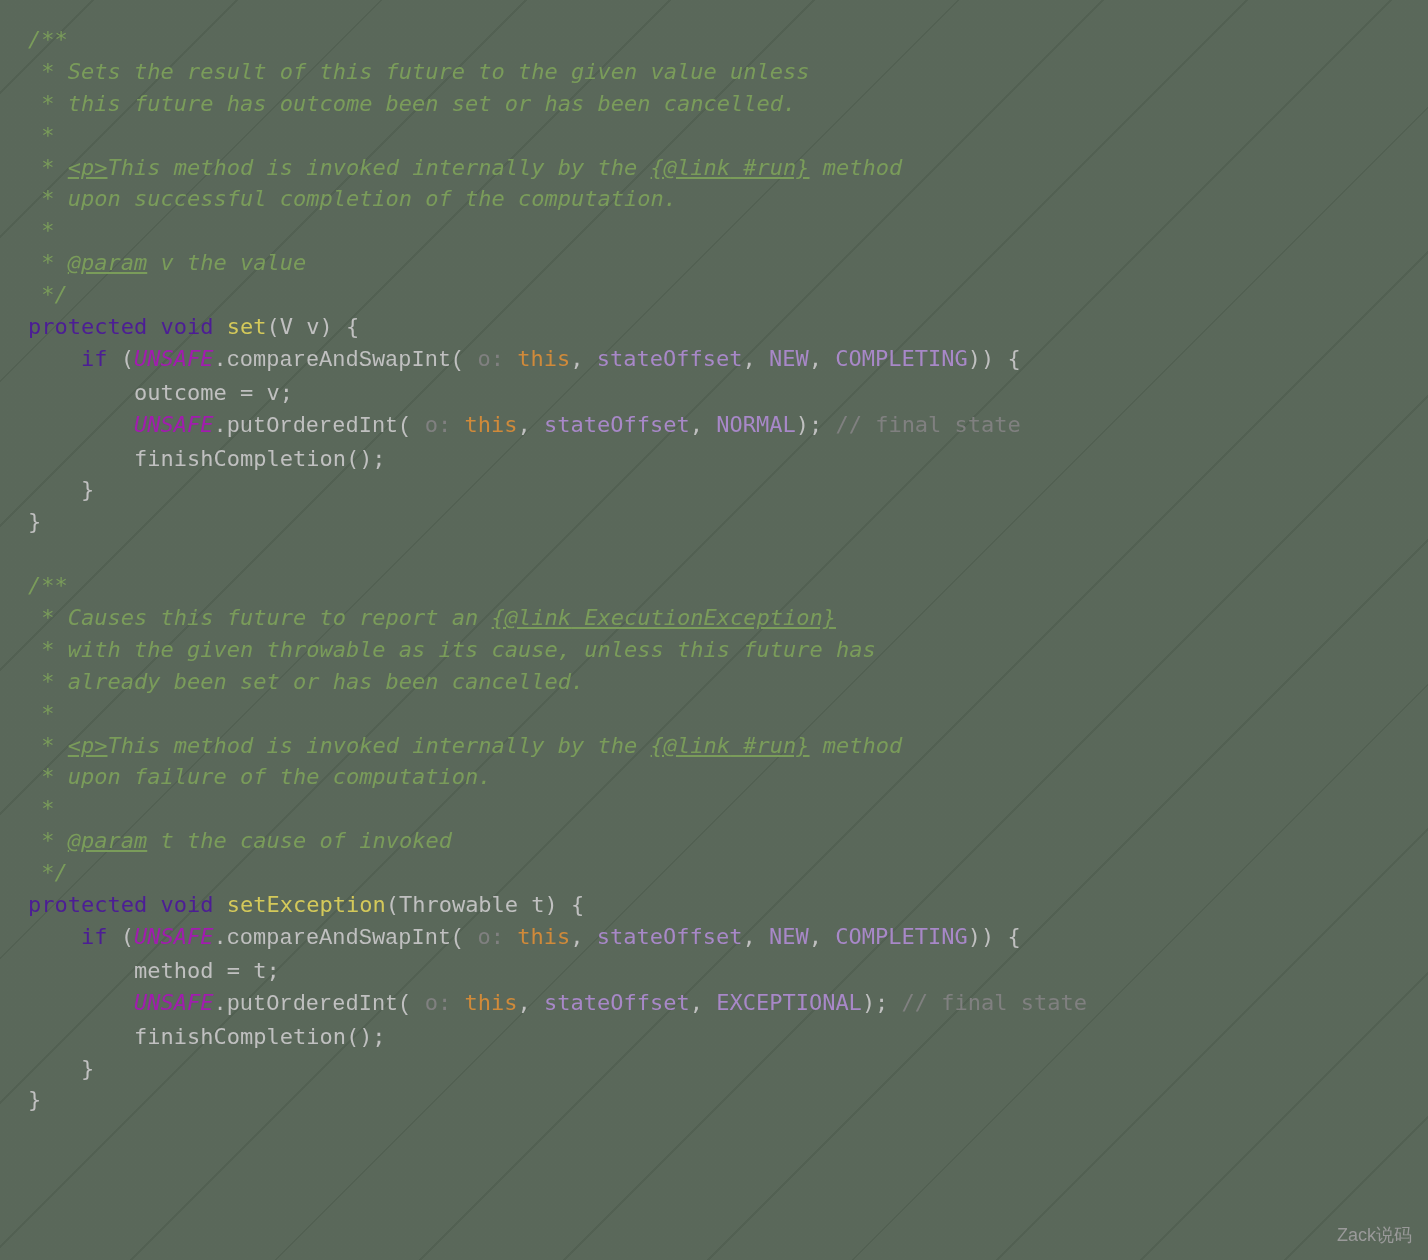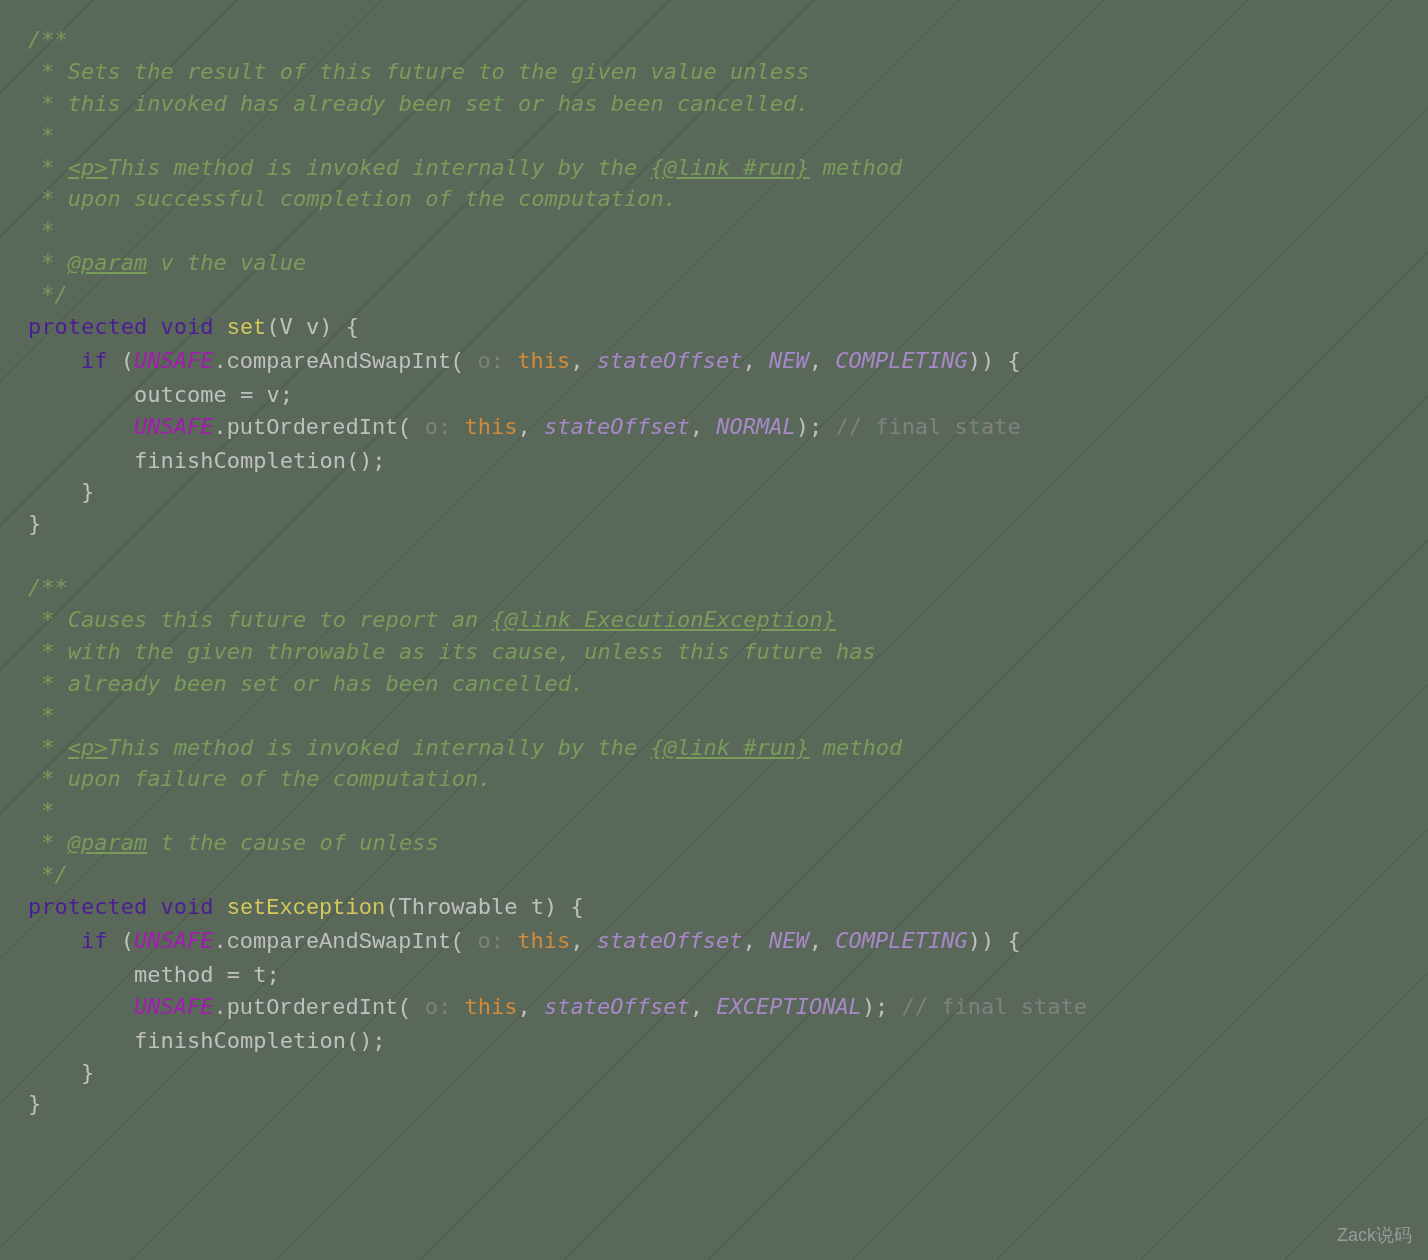--- a/index.html
+++ b/index.html
@@ -32,39 +32,37 @@
     .comment-tag {
       color: #7a9c5a;
       font-style: italic;
       text-decoration: underline;
     }
     .keyword {
       color: #4c1d95;
     }
     .method-name {
       color: #d4c95a;
-      font-family: Liberation Mono, monospace;
     }
     .static-field {
       color: #a21caf;
       font-style: italic;
     }
     .method-call {
       color: #c0c0c0;
       font-family: Liberation Mono, monospace;
     }
     .param-hint {
       color: #808080;
     }
     .this-keyword {
       color: #d08a3a;
     }
     .field-ref {
       color: #a888c8;
-      font-style: italic;
     }
     .identifier {
       color: #c0c0c0;
     }
     .punct {
       color: #c0c0c0;
     }
     .line-comment {
       color: #808080;
     }
@@ -75,21 +73,21 @@
       color: #9a9a9a;
       font-size: 18px;
       font-family: sans-serif;
     }
   </style>
 </head>
 <body>
 
 <div class="code-container"><span class="comment">/**</span>
 <span class="comment"> * Sets the result of this future to the given value unless</span>
-<span class="comment"> * this invoked has already been set or has been cancelled.</span>
+<span class="comment"> * this future has outcome been set or has been cancelled.</span>
 <span class="comment"> *</span>
 <span class="comment"> * </span><span class="comment-tag">&lt;p&gt;</span><span class="comment">This method is invoked internally by the </span><span class="comment-tag">{@link</span><span class="comment-tag"> #run}</span><span class="comment"> method</span>
 <span class="comment"> * upon successful completion of the computation.</span>
 <span class="comment"> *</span>
 <span class="comment"> * </span><span class="comment-tag">@param</span><span class="comment"> v the value</span>
 <span class="comment"> */</span>
 <span class="keyword">protected</span> <span class="keyword">void</span> <span class="method-name">set</span><span class="punct">(V v) {</span>
     <span class="keyword">if</span> <span class="punct">(</span><span class="static-field">UNSAFE</span><span class="method-call">.compareAndSwapInt(</span><span class="param-hint"> o: </span><span class="this-keyword">this</span><span class="punct">, </span><span class="field-ref">stateOffset</span><span class="punct">, </span><span class="field-ref">NEW</span><span class="punct">, </span><span class="field-ref">COMPLETING</span><span class="punct">)) {</span>
 <span class="identifier">        outcome = v;</span>
         <span class="static-field">UNSAFE</span><span class="method-call">.putOrderedInt(</span><span class="param-hint"> o: </span><span class="this-keyword">this</span><span class="punct">, </span><span class="field-ref">stateOffset</span><span class="punct">, </span><span class="field-ref">NORMAL</span><span class="punct">);</span><span class="line-comment"> // final state</span>
@@ -98,21 +96,21 @@
 <span class="punct">}</span>
 
 <span class="comment">/**</span>
 <span class="comment"> * Causes this future to report an </span><span class="comment-tag">{@link</span><span class="comment-tag"> ExecutionException}</span>
 <span class="comment"> * with the given throwable as its cause, unless this future has</span>
 <span class="comment"> * already been set or has been cancelled.</span>
 <span class="comment"> *</span>
 <span class="comment"> * </span><span class="comment-tag">&lt;p&gt;</span><span class="comment">This method is invoked internally by the </span><span class="comment-tag">{@link</span><span class="comment-tag"> #run}</span><span class="comment"> method</span>
 <span class="comment"> * upon failure of the computation.</span>
 <span class="comment"> *</span>
-<span class="comment"> * </span><span class="comment-tag">@param</span><span class="comment"> t the cause of unless</span>
+<span class="comment"> * </span><span class="comment-tag">@param</span><span class="comment"> t the cause of invoked</span>
 <span class="comment"> */</span>
 <span class="keyword">protected</span> <span class="keyword">void</span> <span class="method-name">setException</span><span class="punct">(Throwable t) {</span>
     <span class="keyword">if</span> <span class="punct">(</span><span class="static-field">UNSAFE</span><span class="method-call">.compareAndSwapInt(</span><span class="param-hint"> o: </span><span class="this-keyword">this</span><span class="punct">, </span><span class="field-ref">stateOffset</span><span class="punct">, </span><span class="field-ref">NEW</span><span class="punct">, </span><span class="field-ref">COMPLETING</span><span class="punct">)) {</span>
 <span class="identifier">        method = t;</span>
         <span class="static-field">UNSAFE</span><span class="method-call">.putOrderedInt(</span><span class="param-hint"> o: </span><span class="this-keyword">this</span><span class="punct">, </span><span class="field-ref">stateOffset</span><span class="punct">, </span><span class="field-ref">EXCEPTIONAL</span><span class="punct">);</span><span class="line-comment"> // final state</span>
 <span class="identifier">        finishCompletion();</span>
 <span class="punct">    }</span>
 <span class="punct">}</span></div>
 
 <div class="watermark">Zack说码</div>

